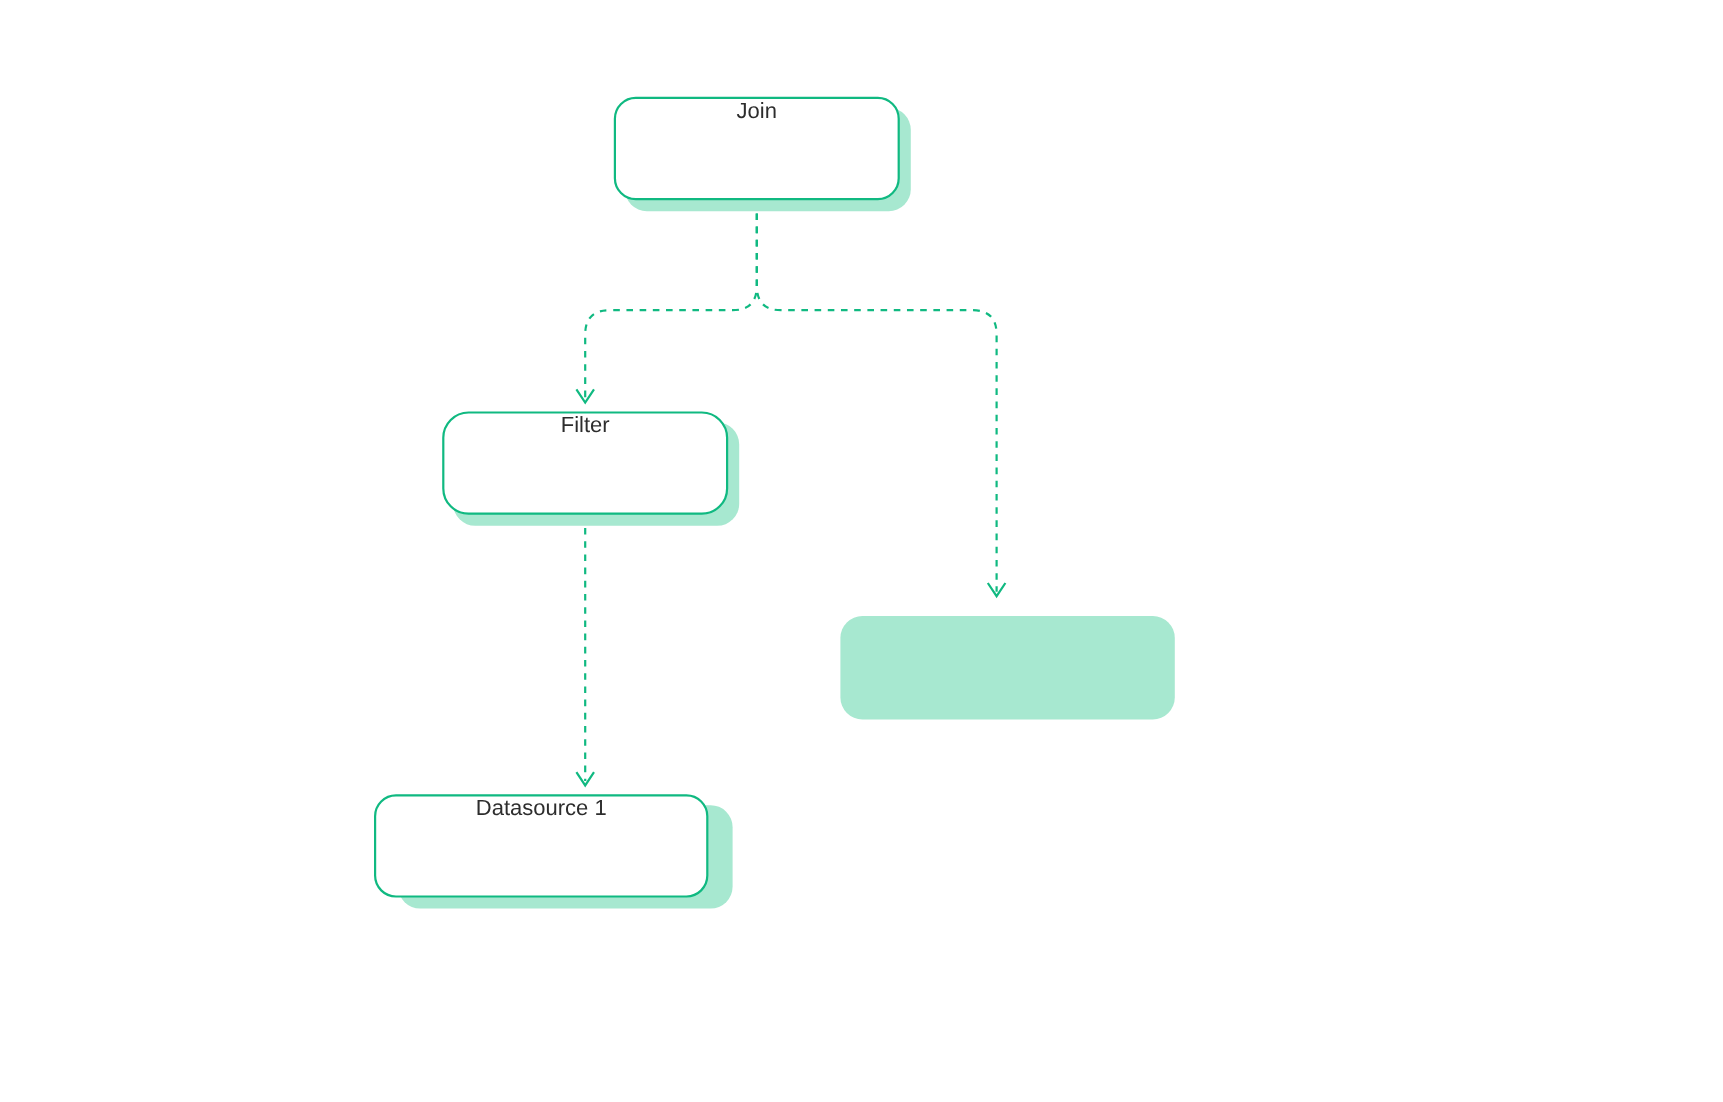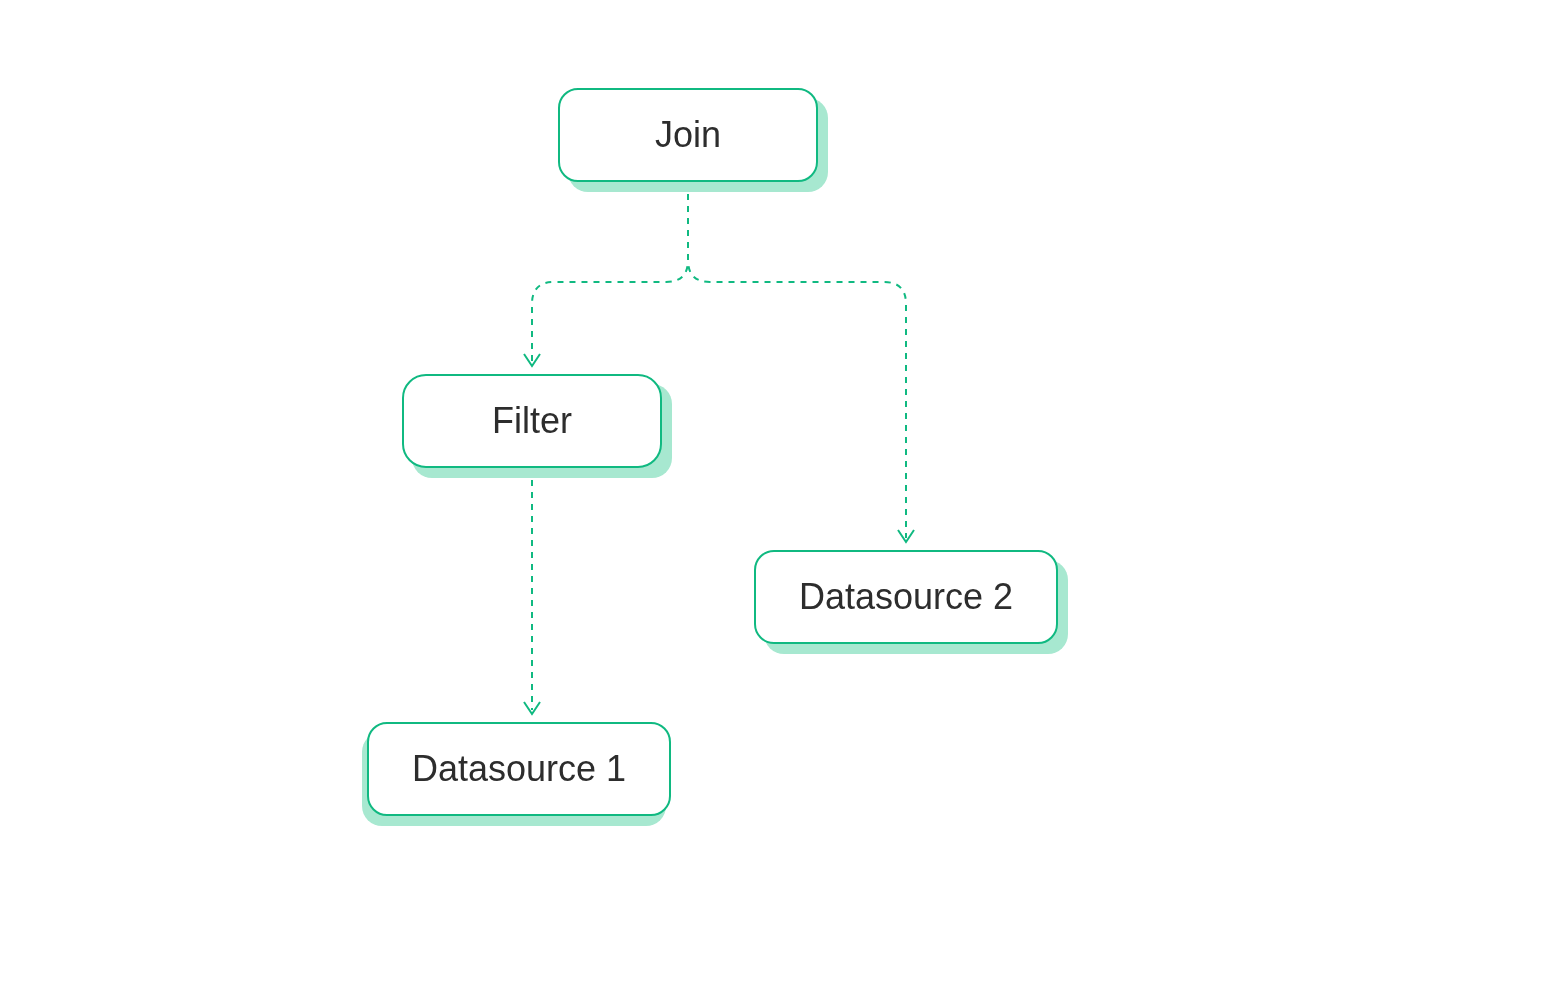--- a/index.html
+++ b/index.html
@@ -21,23 +21,22 @@
       width: 100%;
       height: 100%;
     }
     
     .node {
       position: absolute;
       background: #ffffff;
       border: 2px solid #10b981;
       border-radius: 20px;
       display: flex;
-      align-items: center;
       justify-content: center;
-      font-size: 36px;
+      font-size: 20px;
       color: #2d2d2d;
       font-weight: 400;
     }
     
     .node-shadow {
       position: absolute;
       background: #a7e8d0;
       border-radius: 20px;
     }
     
@@ -84,22 +83,19 @@
   <div class="node" style="left: 558px; top: 88px; width: 260px; height: 94px;">
     <span>Join</span>
   </div>
 
   <div class="node-shadow" style="left: 412px; top: 384px; width: 260px; height: 94px;"></div>
   <div class="node" style="left: 402px; top: 374px; width: 260px; height: 94px; border-radius: 24px;">
     <span>Filter</span>
   </div>
 
   <div class="node-shadow" style="left: 362px; top: 732px; width: 304px; height: 94px;"></div>
-  <div class="node" style="left: 367px; top: 722px; width: 304px; height: 94px;">
+  <div class="node" style="left: 340px; top: 722px; width: 304px; height: 94px;">
     <span>Datasource 1</span>
   </div>
 
   <div class="node-shadow" style="left: 764px; top: 560px; width: 304px; height: 94px;"></div>
-  <div class="node" style="left: 754px; top: 550px; width: 304px; height: 94px;">
-    <span>Datasource 2</span>
-  </div>
 
 </div>
 
 </body></html>

